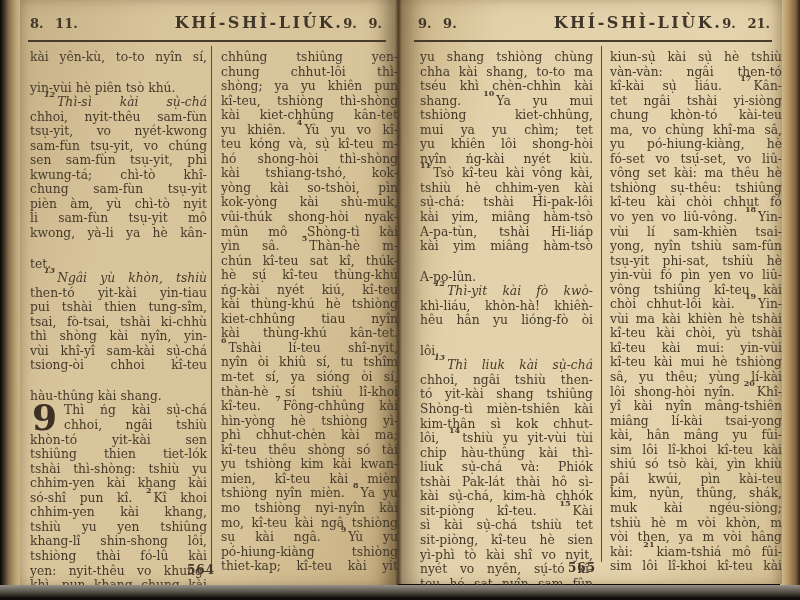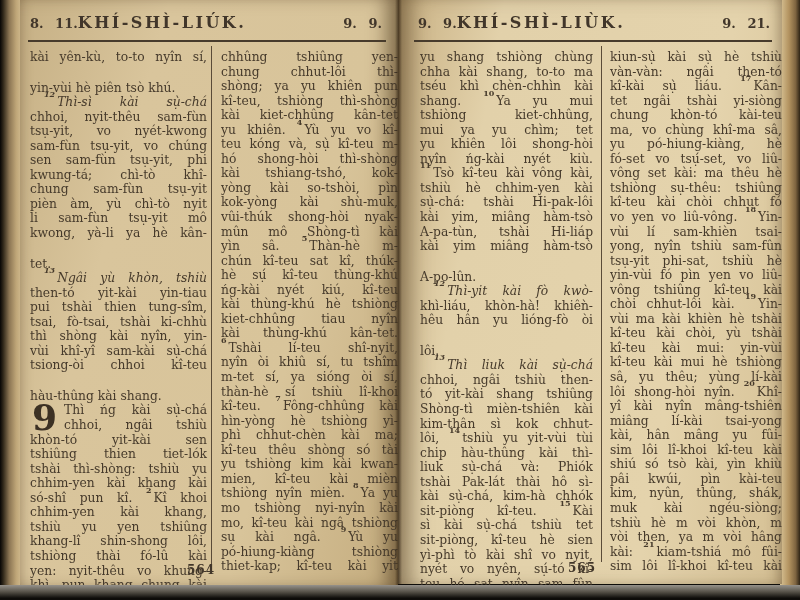--- a/index.html
+++ b/index.html
@@ -23,21 +23,21 @@
     background:linear-gradient(100deg,#c9b184 0%,#e2d1aa 22%,#e4d3ac 70%,#d5c094 100%);
     box-shadow:inset 20px 0 22px -9px rgba(62,41,16,.55), inset -12px 0 14px -9px rgba(62,41,16,.4);}
   .gutter{position:absolute;left:395px;top:0;width:7px;height:585px;
     background:linear-gradient(to right,rgba(30,18,6,0),rgba(30,18,6,.55) 50%,rgba(30,18,6,0));}
 
   
   .pg-head{position:absolute;top:13px;left:0;right:0;display:flex;align-items:baseline;color:#41362a;}
   .page-left .pg-head{padding:0 16px 0 10px;}
   .page-right .pg-head{padding:0 12px 0 20px;}
   .head-ref{font-size:13px;font-weight:bold;word-spacing:7px;white-space:nowrap;}
-  .head-title{flex:1;text-align:left;font-size:16px;font-weight:bold;letter-spacing:2.5px;white-space:nowrap;}
+  .head-title{flex:1;text-align:right;font-size:16px;font-weight:bold;letter-spacing:2.5px;white-space:nowrap;}
   .head-rule{position:absolute;top:40px;height:2px;background:#473b2c;}
   .page-left .head-rule{left:8px;right:12px;}
   .page-right .head-rule{left:16px;right:10px;}
 
   
   .col{position:absolute;top:50px;color:#463a2b;font-size:12.3px;}
   .col-rule{position:absolute;top:46px;bottom:22px;width:1px;background:#5a4b38;}
   .page-left  .col-a{left:10px;width:177px;}
   .page-left  .col-b{left:201px;width:177px;}
   .page-left  .col-rule{left:191px;}

